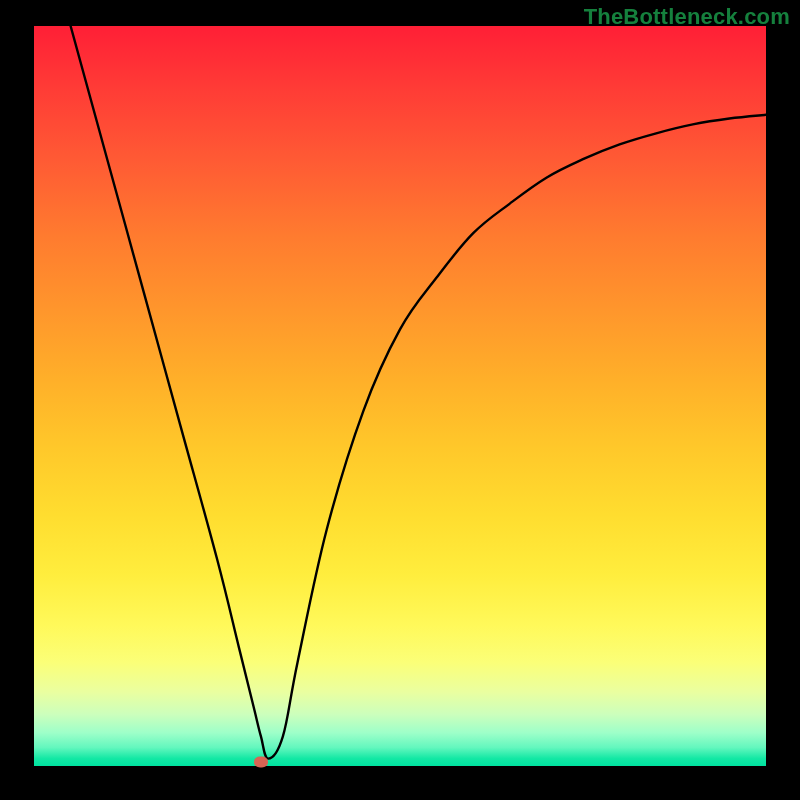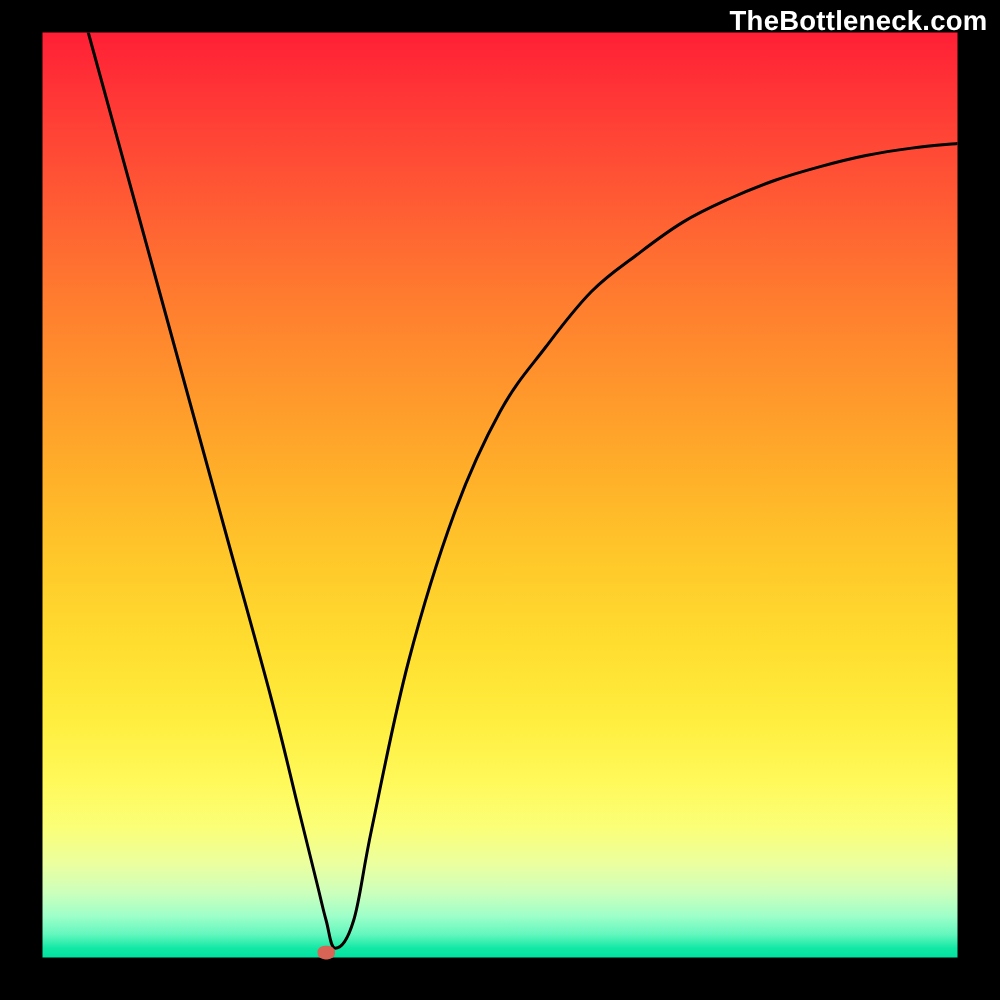--- a/index.html
+++ b/index.html
@@ -42,21 +42,21 @@
       #9effc9 95.5%,
       #63f7be 97.5%,
       #12e8a4 99%,
       #00e2a0 100%
     );
   }
   .watermark {
     position: absolute;
     top: 4px;
     right: 10px;
-    color: #ffffff;
+    color: #15803d;
     font-size: 22px;
     font-weight: 600;
     letter-spacing: 0.2px;
     user-select: none;
   }
   svg.curve {
     position: absolute;
     left: 0;
     top: 0;
     width: 732px;

